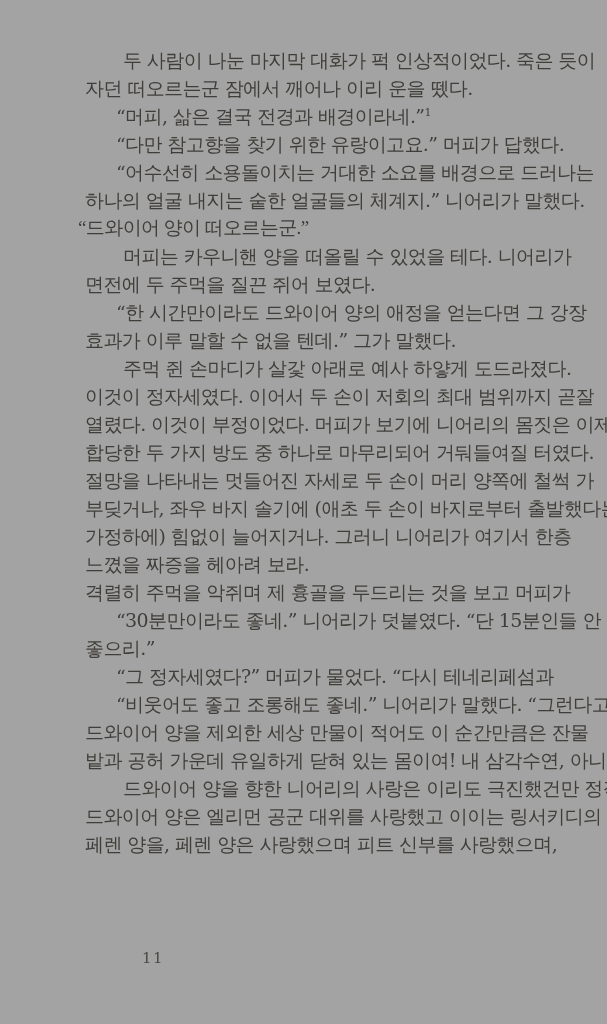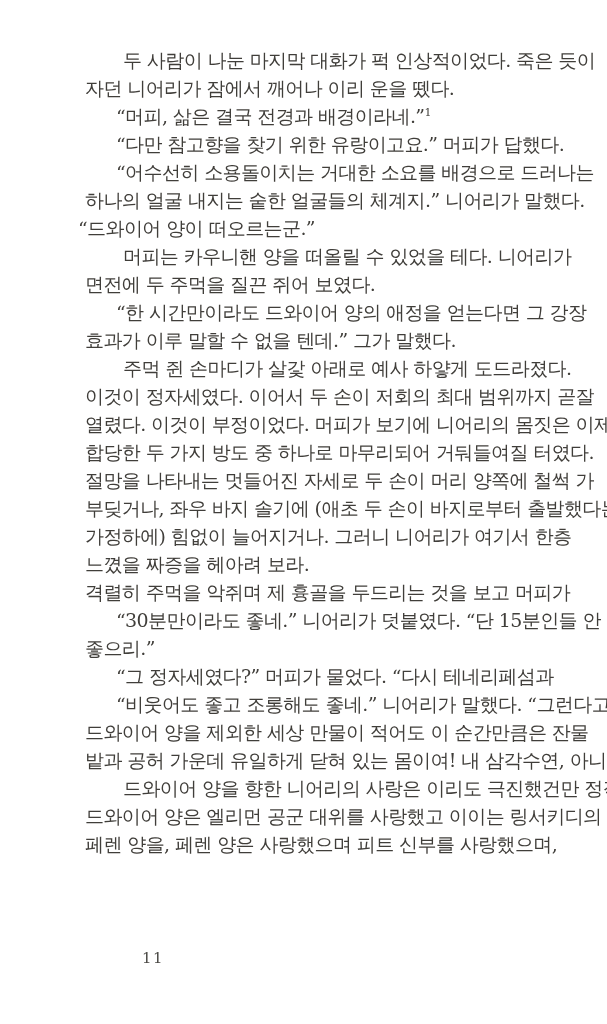--- a/index.html
+++ b/index.html
@@ -5,21 +5,21 @@
   html, body {
     margin: 0;
     padding: 0;
     background: #e9e7e2;
   }
   .page {
     position: relative;
     width: 607px;
     height: 1024px;
     margin: 0 auto;
-    background: #ffffff;
+    background: #a3a3a3;
     color: #403e3a;
     font-family: "DejaVu Serif", "Liberation Serif", serif;
     overflow: hidden;
   }
   .text-block {
     position: absolute;
     left: 85px;
     top: 46px;
     width: 465px;
   }
@@ -29,21 +29,21 @@
     height: 28px;
     white-space: nowrap;
     letter-spacing: -0.6px;
     font-weight: 500;
   }
   
   .line.indent { padding-left: 38px; }
   
   .line.indent.qhang { padding-left: 31px; }
   
-  .line.qhang-left { margin-left: -7px; }
+  .line.qhang-left { margin-left: -7px; font-family: Liberation Serif, serif; }
   sup.footnote {
     font-size: 11px;
     line-height: 0;
     vertical-align: 7px;
     letter-spacing: 0;
   }
   .page-number {
     position: absolute;
     left: 94px;
     top: 948px;
@@ -54,21 +54,21 @@
     font-variant-numeric: oldstyle-nums;
     margin-left: 48px;
   }
 </style>
 </head>
 <body>
 
 <div class="page">
   <div class="text-block">
     <div class="line indent">두 사람이 나눈 마지막 대화가 퍽 인상적이었다. 죽은 듯이</div>
-    <div class="line">자던 니어리가 잠에서 깨어나 이리 운을 뗐다.</div>
+    <div class="line">자던 떠오르는군 잠에서 깨어나 이리 운을 뗐다.</div>
     <div class="line indent qhang"><span>“머피, 삶은 결국 전경과 배경이라네.”</span><sup class="footnote">1</sup></div>
     <div class="line indent qhang">“다만 참고향을 찾기 위한 유랑이고요.” 머피가 답했다.</div>
     <div class="line indent qhang">“어수선히 소용돌이치는 거대한 소요를 배경으로 드러나는</div>
     <div class="line">하나의 얼굴 내지는 숱한 얼굴들의 체계지.” 니어리가 말했다.</div>
     <div class="line qhang-left">“드와이어 양이 떠오르는군.”</div>
     <div class="line indent">머피는 카우니핸 양을 떠올릴 수 있었을 테다. 니어리가</div>
     <div class="line">면전에 두 주먹을 질끈 쥐어 보였다.</div>
     <div class="line indent qhang">“한 시간만이라도 드와이어 양의 애정을 얻는다면 그 강장</div>
     <div class="line">효과가 이루 말할 수 없을 텐데.” 그가 말했다.</div>
     <div class="line indent">주먹 쥔 손마디가 살갗 아래로 예사 하얗게 도드라졌다.</div>

